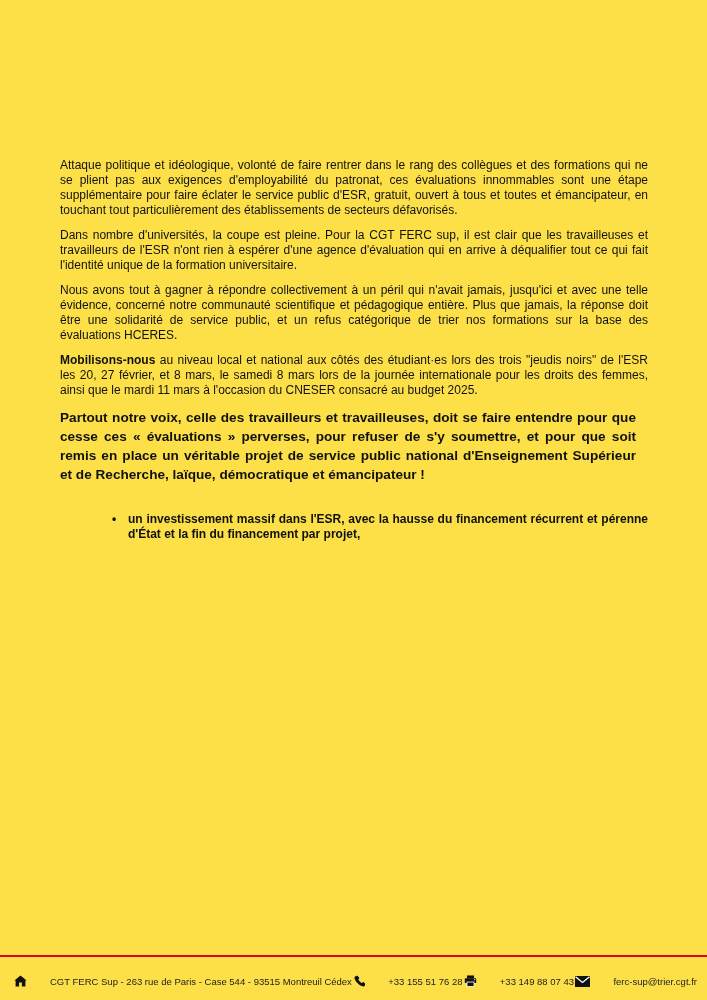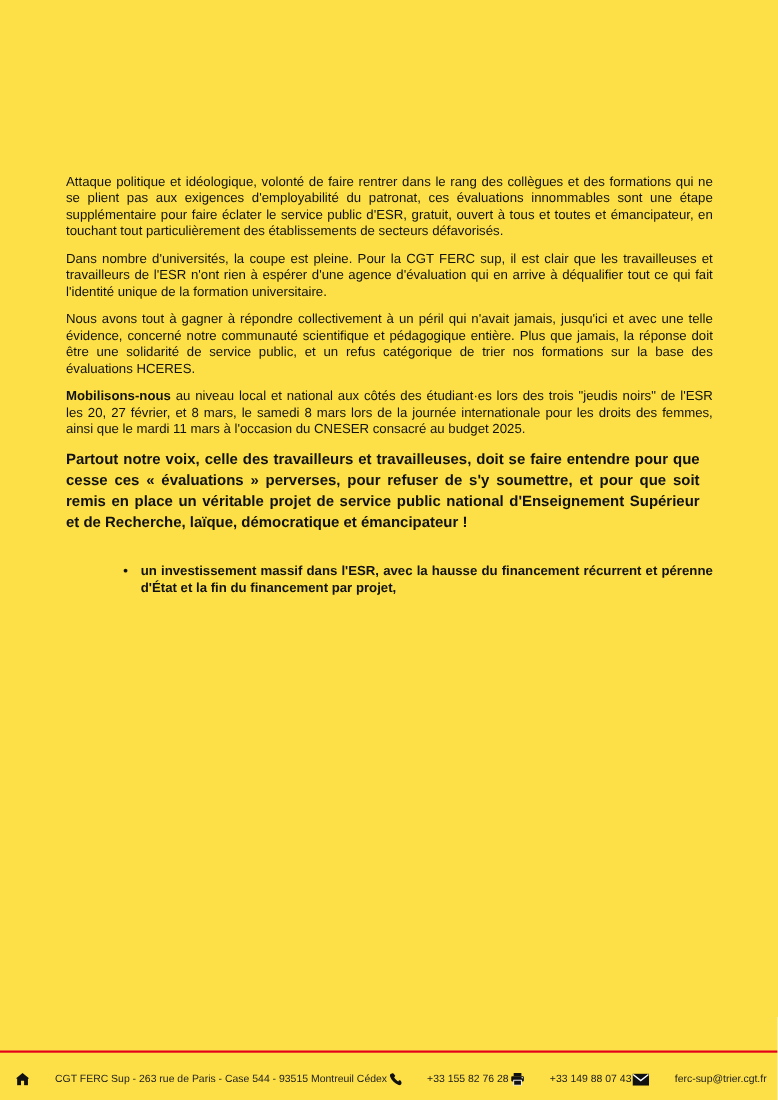--- a/index.html
+++ b/index.html
@@ -122,21 +122,21 @@
       </span>
       <span>CGT FERC Sup - 263 rue de Paris - Case 544 - 93515 Montreuil Cédex</span>
     </div>
 
     <div class="footer-group">
       <span class="footer-icon">
         <svg width="12" height="12" viewBox="0 0 13 13" aria-hidden="true">
           <path d="M3.6 1.1 c0.4-0.4 1-0.4 1.4 0 l1.5 1.5 c0.4 0.4 0.4 1 0 1.4 l-0.8 0.8 c0.9 1.7 2.3 3.1 4 4 l0.8-0.8 c0.4-0.4 1-0.4 1.4 0 l1.5 1.5 c0.4 0.4 0.4 1 0 1.4 l-0.9 0.9 c-0.6 0.6-1.5 0.8-2.3 0.5 C6.6 11.2 2.8 7.4 1.7 3.8 1.4 3 1.6 2.2 2.2 1.6 Z" fill="#111111"></path>
         </svg>
       </span>
-      <span>+33 155 82 76 28</span>
+      <span>+33 155 51 76 28</span>
     </div>
 
     <div class="footer-group">
       <span class="footer-icon">
         <svg width="13" height="12" viewBox="0 0 14 13" aria-hidden="true">
           <rect x="3.2" y="0.5" width="7.6" height="3.2" fill="#111111"></rect>
           <rect x="0.8" y="3.6" width="12.4" height="5.2" rx="0.8" fill="#111111"></rect>
           <rect x="3.2" y="7.6" width="7.6" height="4.9" fill="#111111" stroke="#ffffff" stroke-width="0.9"></rect>
           <circle cx="11.6" cy="5.1" r="0.7" fill="#ffffff"></circle>
         </svg>

